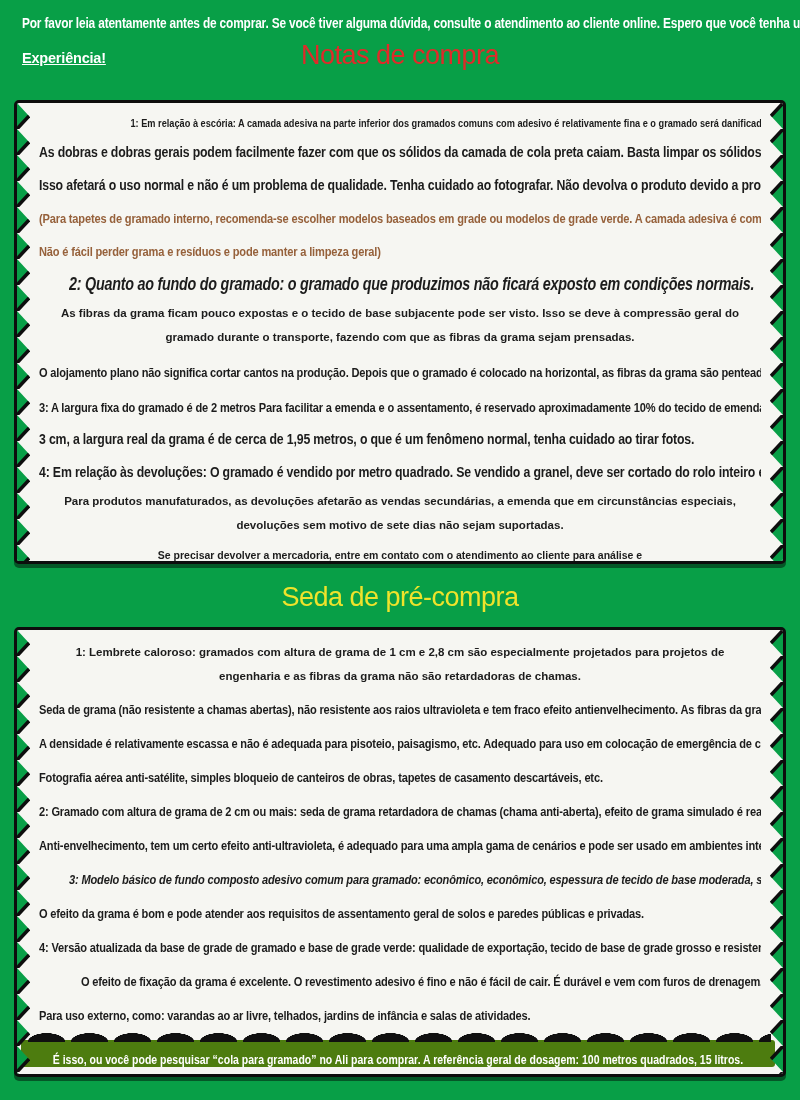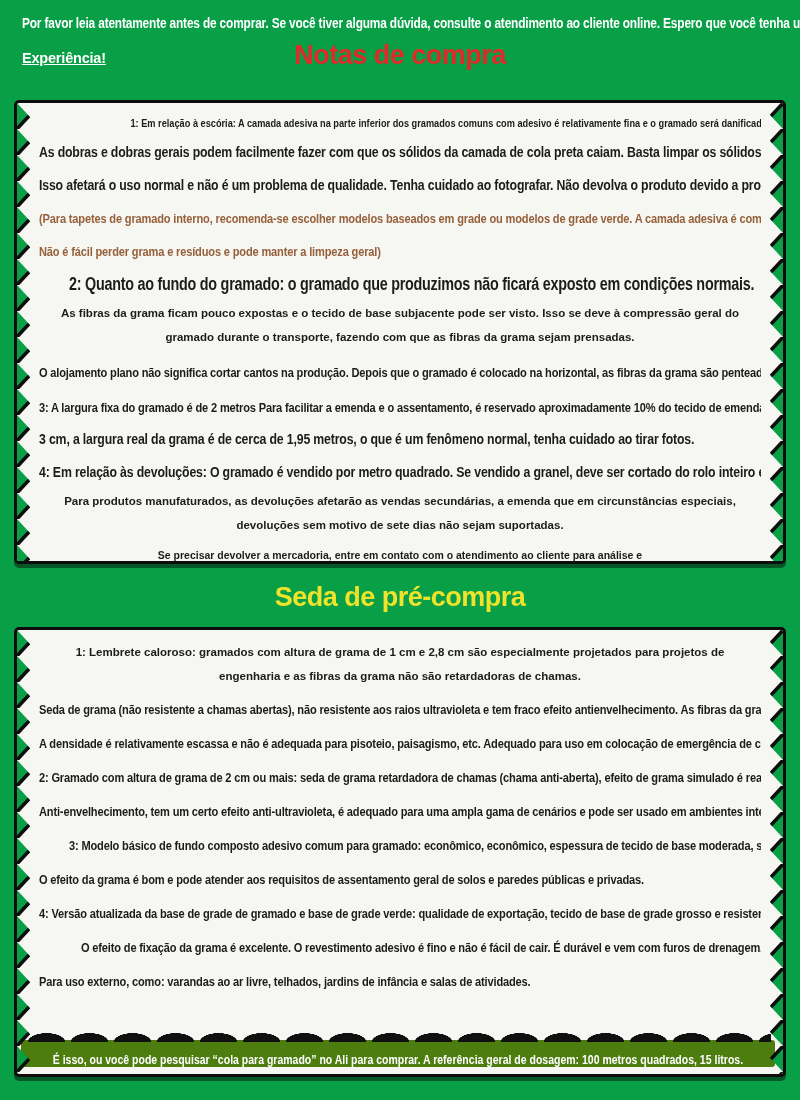--- a/index.html
+++ b/index.html
@@ -11,21 +11,21 @@
   }
   .page { width:800px; height:1100px; overflow:hidden; position:relative; }
 
   
   .hline { padding:14px 0 0 22px; white-space:nowrap; overflow:hidden; }
   .hsm { color:#ffffff; font-size:14.5px; font-weight:700; letter-spacing:-0.2px; }
   .lx { display:inline-block; transform:scaleX(0.82); transform-origin:0 50%; white-space:nowrap; }
   .hrow { position:relative; height:48px; margin-top:12px; }
   .hexp { position:absolute; left:22px; top:6px;text-decoration:underline; }
   .title { position:absolute; left:0; right:0; top:-4px; text-align:center;
-           font-size:27px; font-weight:700; letter-spacing:-0.5px; }
+           font-size:27px; font-weight:400; letter-spacing:-0.5px; }
   .title-red { color:#e02a2a; }
   .title-yellow { color:#efe32b; margin:18px 0 14px 0; position:static; display:block; }
 
   
   .box {
     position:relative; margin:8px 14px 0 14px;
     background:#f6f6f2;
     border:3px solid #0d0d0d; border-radius:5px;
     box-shadow:0 4px 0 rgba(0,0,0,0.45);
     overflow:hidden;
@@ -42,21 +42,21 @@
   .ln { overflow:hidden; }
   .c  { text-align:center; }
   .cx { display:inline-block; transform:scaleX(0.80); transform-origin:center; white-space:nowrap; }
   .sm  { font-size:11.5px; font-weight:700; }
   .xs  { font-size:10.5px; font-weight:700; }
   .md  { font-size:13.5px; font-weight:700; letter-spacing:-0.2px; }
   .lg  { font-size:15px;  font-weight:700; letter-spacing:-0.2px; }
   .big { font-size:17.5px; font-weight:700; letter-spacing:-0.3px; }
   .brown { color:#96613b; }
   .wrap2 { max-width:700px; margin-left:auto; margin-right:auto; line-height:24px; }
-  .ind1 { margin-left:30px; }
+  .ind1 { margin-left:30px;font-style:italic; }
   .ind2 { margin-left:42px; }
 
   .mt12{margin-top:12px}.mt14{margin-top:14px}.mt15{margin-top:15px}
   .mt16{margin-top:16px}.mt17{margin-top:17px}.mt6{margin-top:6px}
   .mt8{margin-top:8px}
 
   
   .band {
     position:absolute; left:4px; right:8px; bottom:7px; height:27px;
     background:#4d7c0f; z-index:2; border-radius:3px;
@@ -137,20 +137,21 @@
       </svg>
     <svg class="zz zzr">
         <rect width="100%" height="100%" fill="url(#zigR)"></rect>
       </svg>
     <div class="content">
       <div class="ln c">
           <div class="sm wrap2">1: Lembrete caloroso: gramados com altura de grama de 1 cm e 2,8 cm são especialmente projetados para projetos de engenharia e as fibras da grama não são retardadoras de chamas.</div>
         </div>
       <div class="ln mt12"><span class="lx md">Seda de grama (não resistente a chamas abertas), não resistente aos raios ultravioleta e tem fraco efeito antienvelhecimento. As fibras da grama são curtas e finas</span></div>
       <div class="ln mt16"><span class="lx md">A densidade é relativamente escassa e não é adequada para pisoteio, paisagismo, etc. Adequado para uso em colocação de emergência de curto prazo, como</span></div>
+      <div class="ln mt16"><span class="lx md">Fotografia aérea anti-satélite, simples bloqueio de canteiros de obras, tapetes de casamento descartáveis, etc.</span></div>
       <div class="ln mt16"><span class="lx md">2: Gramado com altura de grama de 2 cm ou mais: seda de grama retardadora de chamas (chama anti-aberta), efeito de grama simulado é realista e duradouro</span></div>
       <div class="ln mt16"><span class="lx md">Anti-envelhecimento, tem um certo efeito anti-ultravioleta, é adequado para uma ampla gama de cenários e pode ser usado em ambientes internos e externos.</span></div>
       <div class="ln mt16 ind1"><span class="lx md">3: Modelo básico de fundo composto adesivo comum para gramado: econômico, econômico, espessura de tecido de base moderada, sólido</span></div>
       <div class="ln mt16"><span class="lx md">O efeito da grama é bom e pode atender aos requisitos de assentamento geral de solos e paredes públicas e privadas.</span></div>
       <div class="ln mt16"><span class="lx md">4: Versão atualizada da base de grade de gramado e base de grade verde: qualidade de exportação, tecido de base de grade grosso e resistente ao desgaste.</span></div>
       <div class="ln mt16 ind2"><span class="lx md">O efeito de fixação da grama é excelente. O revestimento adesivo é fino e não é fácil de cair. É durável e vem com furos de drenagem.</span></div>
       <div class="ln mt16"><span class="lx md">Para uso externo, como: varandas ao ar livre, telhados, jardins de infância e salas de atividades.</span></div>
     </div>
     <div class="band">
       <span class="bandtext">É isso, ou você pode pesquisar “cola para gramado” no Ali para comprar. A referência geral de dosagem: 100 metros quadrados, 15 litros.</span>

